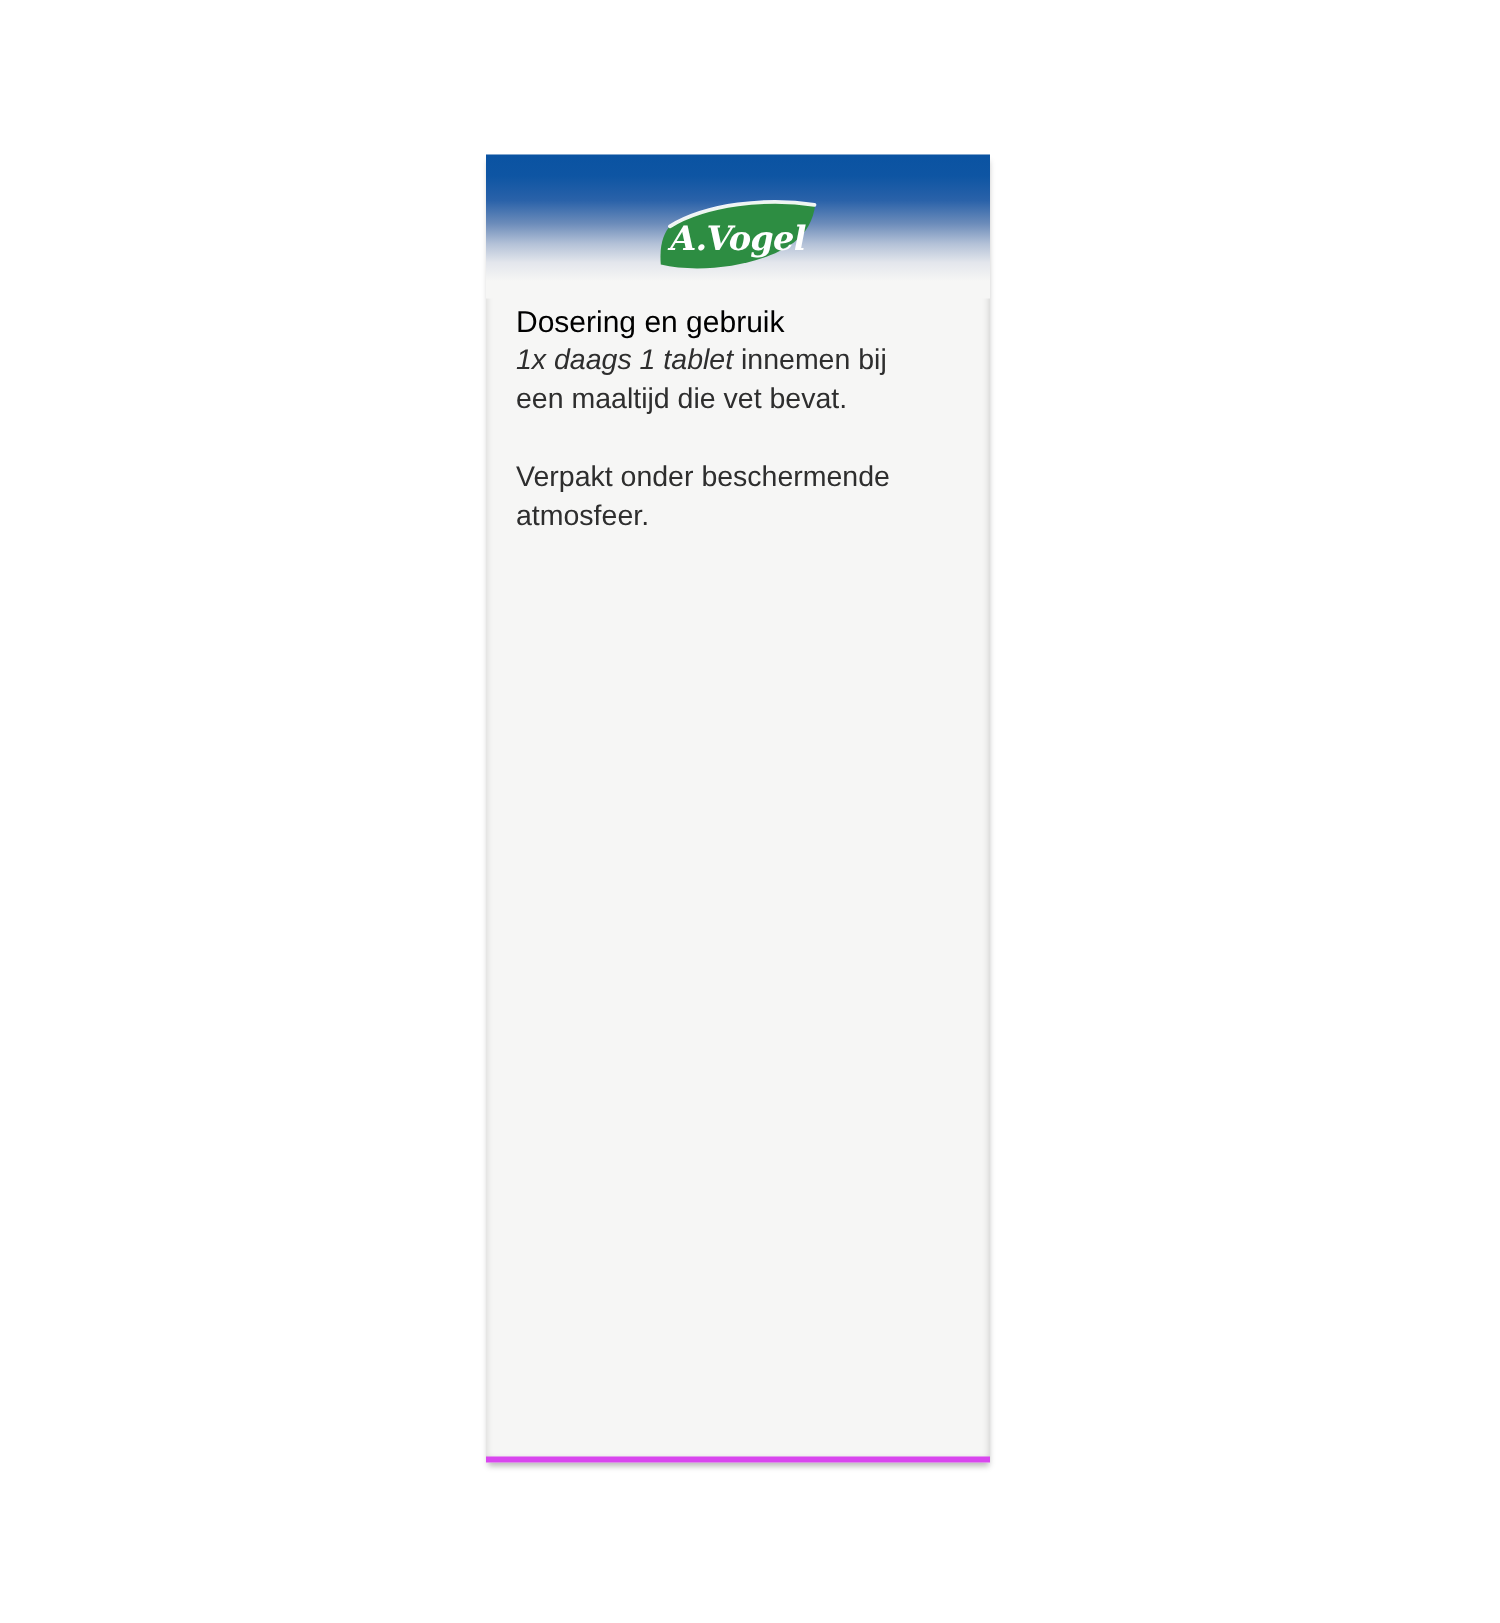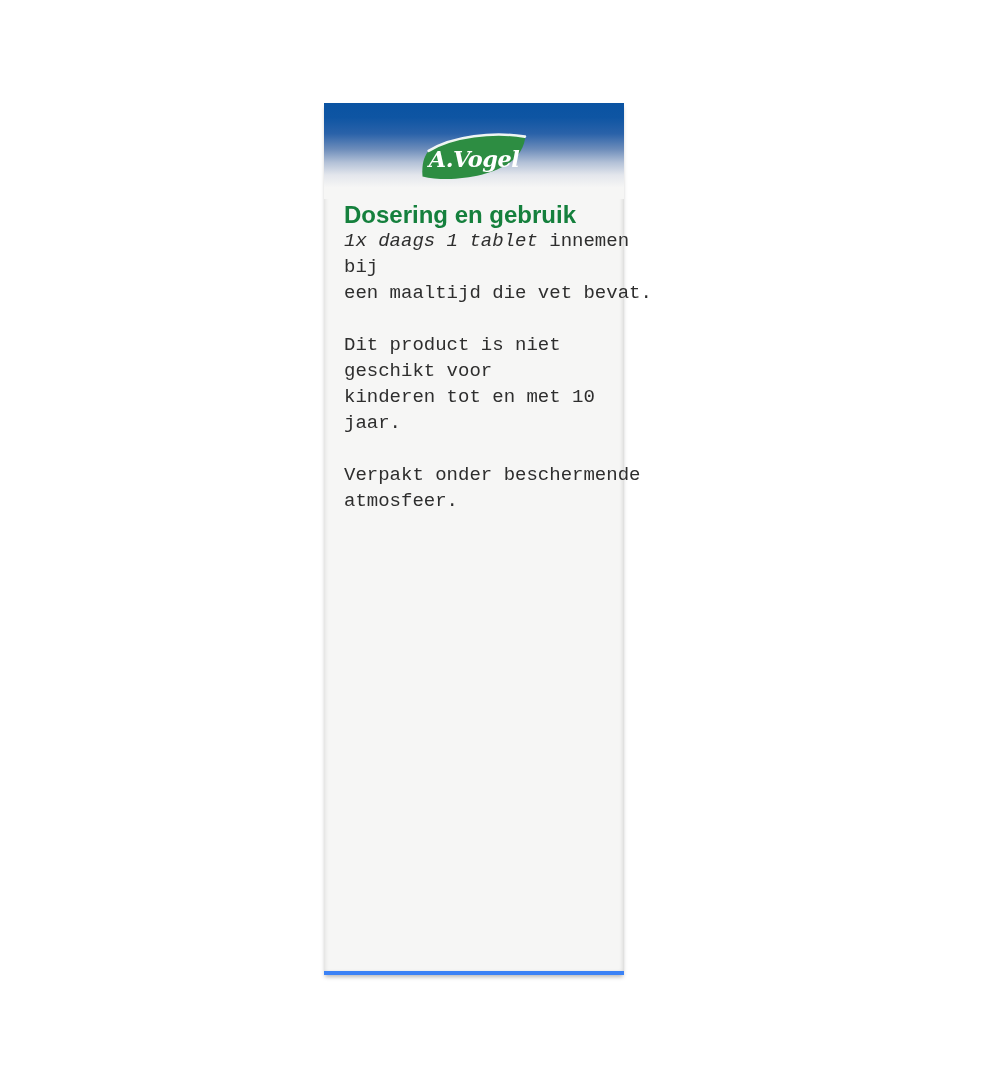--- a/index.html
+++ b/index.html
@@ -15,24 +15,24 @@
   .stage {
     position: absolute;
     inset: 0;
     background: #ffffff;
   }
   
   .panel {
     position: absolute;
     left: 324px;
     top: 103px;
-    width: 300px;
+    width: 336px;
     height: 868px;
     background: #f6f6f5;
-    border-bottom: 4px solid #3b82f6;
+    border-bottom: 4px solid #d946ef;
     box-shadow:
       0 3px 4px -1px rgba(0,0,0,0.28),
       inset -3px 0 4px -2px rgba(0,0,0,0.14),
       inset 3px 0 4px -2px rgba(0,0,0,0.10);
   }
   
   .gradient-band {
     position: absolute;
     left: 0; right: 0; top: 0;
     height: 96px;
@@ -66,29 +66,28 @@
     position: absolute;
     left: 20px;
     top: 99px;
     width: 316px;
     font-size: 19px;
     line-height: 26px;
     color: #2e2e2e;
   }
   .section-heading {
     margin: 0;
-    font-size: 24px;
+    font-size: 20px;
     line-height: 26px;
-    font-weight: 700;
-    color: #15803d;
+    font-weight: 400;
+    color: #000000;
   }
   .content p {
     margin: 0 0 26px 0;
     white-space: pre-line;
-    font-family: Liberation Mono, monospace;
   }
   .content p.intro em {
     font-style: italic;
   }
   .storage-heading {
     margin-top: 28px;
   }
 </style>
 </head>
 <body>
@@ -112,22 +111,20 @@
     </div>
 
     <div class="content">
 
       <h3 class="section-heading">Dosering en gebruik</h3>
 
       <p class="intro"><em>1x daags 1 tablet</em><span> innemen bij
 een maaltijd die vet bevat.</span></p>
 
 
-      <p>Dit product is niet geschikt voor
-kinderen tot en met 10 jaar.</p>
 
 
 
 
       <p>Verpakt onder beschermende
 atmosfeer.</p>
 
     </div>
   </div>
 </div>

